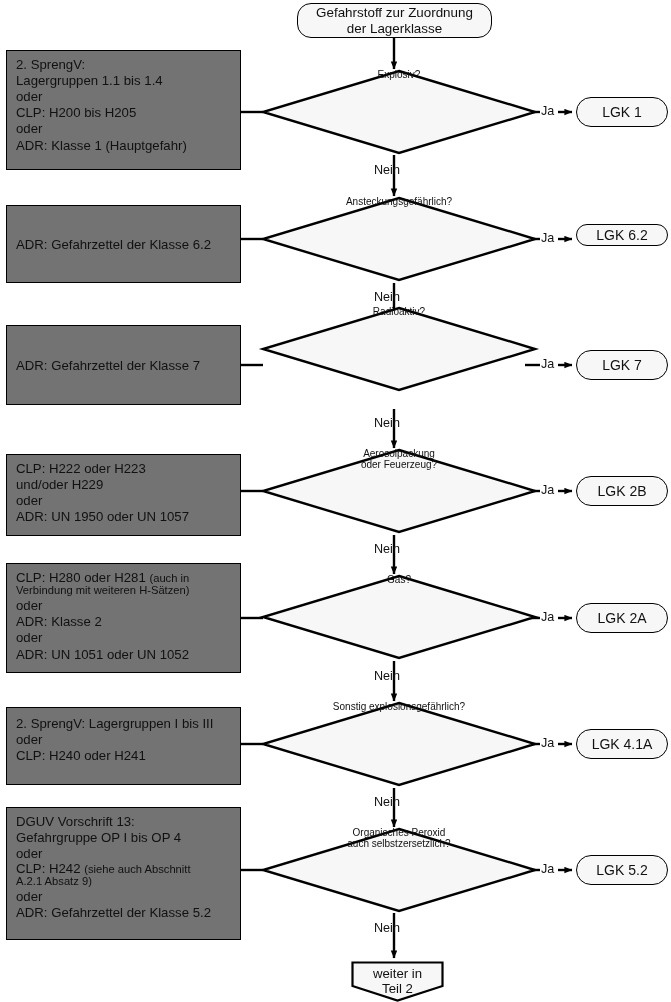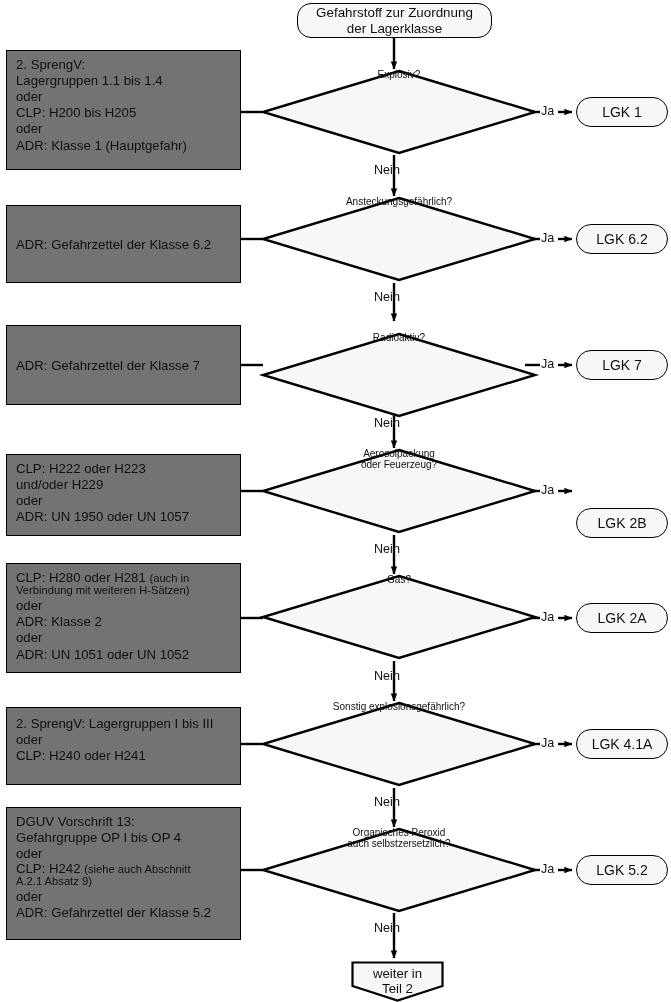--- a/index.html
+++ b/index.html
@@ -228,28 +228,28 @@
   <div class="diamond-wrap" style="left:261px; top:196px; width:276px; height:86px;">
     <svg width="276" height="86" viewBox="0 0 276 86">
       <polygon points="138,2 274,43 138,84 2,43" fill="#f7f7f7" stroke="#000" stroke-width="2.4"></polygon>
     </svg>
     <div class="diamond-label">
         <span>Ansteckungsgefährlich?</span>
       </div>
   </div>
   <div class="edge-label" style="left:541px; top:231px;">Ja</div>
   <div class="edge-label" style="left:374px; top:290px;">Nein</div>
-  <div class="node pill" style="left:576px; top:224px; width:92px; height:30px;">
+  <div class="node pill" style="left:576px; top:224px; width:92px; height:22px;">
     <span>LGK 6.2</span>
   </div>
 
   <div class="node criteria-box" style="left:6px; top:325px; width:235px; height:80px; display:flex; align-items:center;">
     <p class="line">ADR: Gefahrzettel der Klasse 7</p>
   </div>
-  <div class="diamond-wrap" style="left:261px; top:332px; width:276px; height:86px;">
+  <div class="diamond-wrap" style="left:261px; top:306px; width:276px; height:86px;">
     <svg width="276" height="86" viewBox="0 0 276 86">
       <polygon points="138,2 274,43 138,84 2,43" fill="#f7f7f7" stroke="#000" stroke-width="2.4"></polygon>
     </svg>
     <div class="diamond-label">
         <span>Radioaktiv?</span>
       </div>
   </div>
   <div class="edge-label" style="left:541px; top:357px;">Ja</div>
   <div class="edge-label" style="left:374px; top:416px;">Nein</div>
   <div class="node pill" style="left:576px; top:350px; width:92px; height:30px;">
@@ -268,21 +268,21 @@
     </svg>
     <div class="diamond-label">
       <div>
         <div>Aerosolpackung</div>
         <div>oder Feuerzeug?</div>
       </div>
     </div>
   </div>
   <div class="edge-label" style="left:541px; top:483px;">Ja</div>
   <div class="edge-label" style="left:374px; top:542px;">Nein</div>
-  <div class="node pill" style="left:576px; top:476px; width:92px; height:30px;margin-top:32px;">
+  <div class="node pill" style="left:576px; top:476px; width:92px; height:30px;">
     <span>LGK 2B</span>
   </div>
 
   <div class="node criteria-box" style="left:6px; top:563px; width:235px; height:110px;">
     <p class="line tight">
       <span>CLP: H280 oder H281</span>
       <span class="small">(auch in</span>
     </p>
     <p class="line small tight">Verbindung mit weiteren H-Sätzen)</p>
     <p class="line">oder</p>

